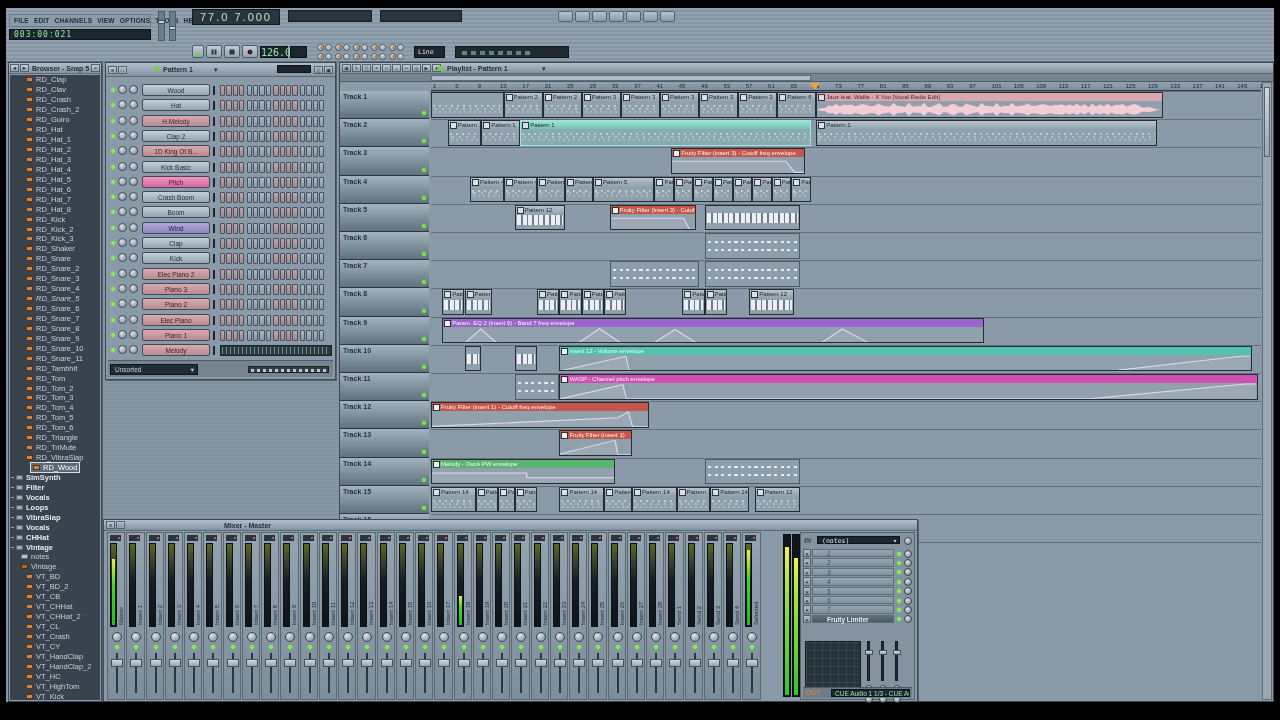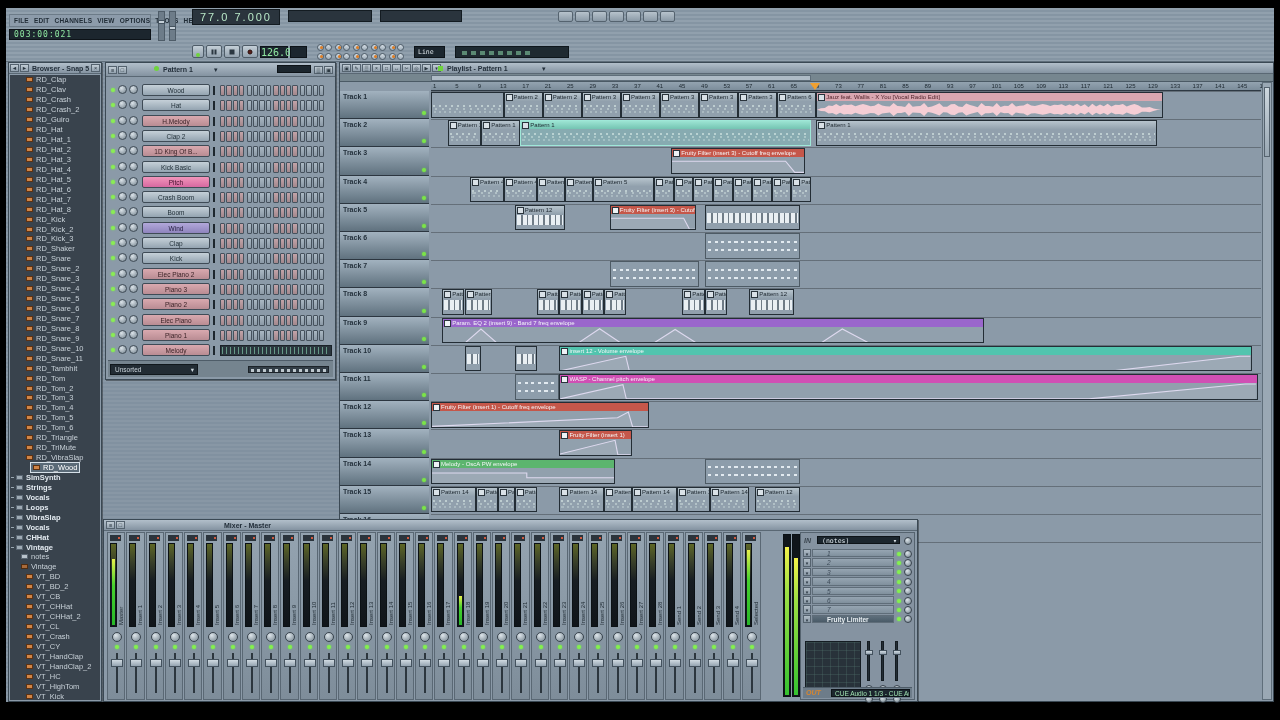--- a/index.html
+++ b/index.html
@@ -363,21 +363,21 @@
             <span>RD_Snare_2</span>
           </div>
           <div class="brow" style="padding-left: 16px;">
             <span class="ic ic-smp"></span>
             <span>RD_Snare_3</span>
           </div>
           <div class="brow" style="padding-left: 16px;">
             <span class="ic ic-smp"></span>
             <span>RD_Snare_4</span>
           </div>
-          <div class="brow" style="padding-left: 16px;">
+          <div class="brow" style="padding-left: 16px; font-style: italic;">
             <span class="ic ic-smp"></span>
             <span>RD_Snare_5</span>
           </div>
           <div class="brow" style="padding-left: 16px;">
             <span class="ic ic-smp"></span>
             <span>RD_Snare_6</span>
           </div>
           <div class="brow" style="padding-left: 16px;">
             <span class="ic ic-smp"></span>
             <span>RD_Snare_7</span>
@@ -443,21 +443,21 @@
               <span class="ic ic-smp"></span>
               <span>RD_Wood</span>
             </span>
           </div>
           <div class="brow f" style="padding-left: 6px;">
             <span class="ic ic-fold"></span>
             <span>SimSynth</span>
           </div>
           <div class="brow f" style="padding-left: 6px;">
             <span class="ic ic-fold"></span>
-            <span>Strings</span>
+            <span>Filter</span>
           </div>
           <div class="brow f" style="padding-left: 6px;">
             <span class="ic ic-fold"></span>
             <span>Vocals</span>
           </div>
           <div class="brow f" style="padding-left: 6px;">
             <span class="ic ic-fold"></span>
             <span>Loops</span>
           </div>
           <div class="brow f" style="padding-left: 6px;">

